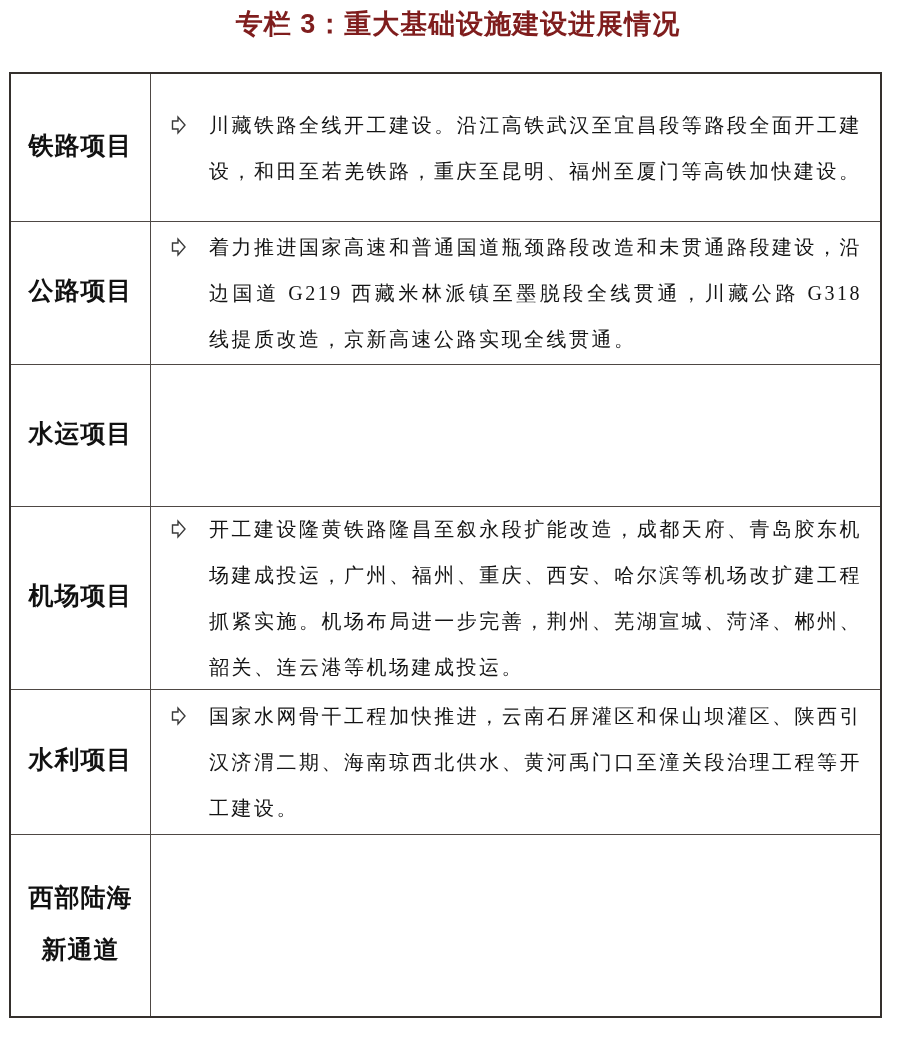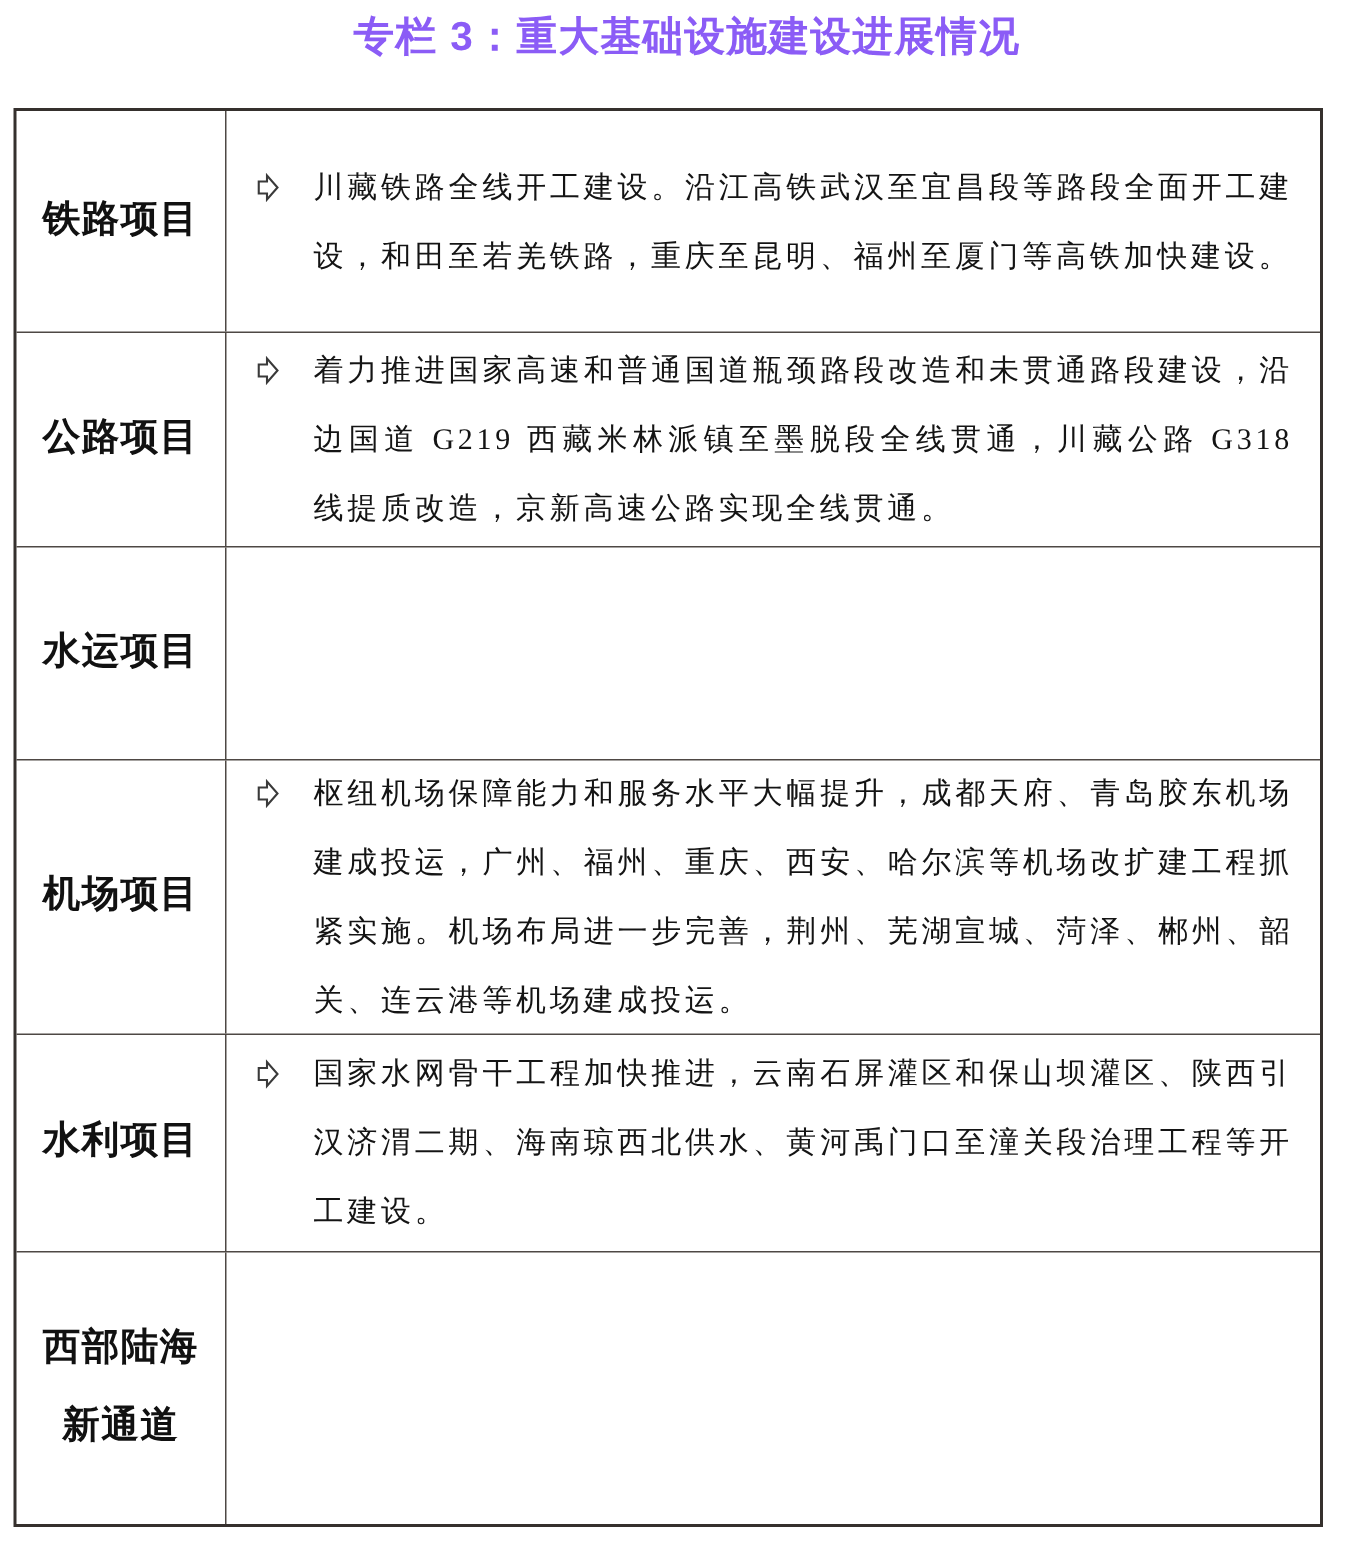--- a/index.html
+++ b/index.html
@@ -19,21 +19,21 @@
   .title {
     position: absolute;
     top: 6px;
     left: 16px;
     right: 0;
     text-align: center;
     font-family: "Liberation Sans", sans-serif;
     font-weight: bold;
     font-size: 27px;
     letter-spacing: 1px;
-    color: #8b5cf6;
+    color: #7f1d1d;
   }
   .box-table {
     position: absolute;
     left: 9px;
     top: 72px;
     width: 869px;
     border: 2px solid #35302d;
     background: #ffffff;
   }
   .row {
@@ -143,21 +143,21 @@
     <div class="row">
       <div class="cells">
         <div class="label-cell">机场项目</div>
         <div class="body-cell">
           <div class="body-inner">
             <span class="bullet">
               <svg width="16" height="20" viewBox="0 0 16 20">
                   <polygon points="1.5,6 7,6 7,2 14,10 7,18 7,14 1.5,14" fill="none" stroke="#3a3a3a" stroke-width="1.4"></polygon>
                 </svg>
             </span>
-            <p class="body-text">枢纽机场保障能力和服务水平大幅提升，成都天府、青岛胶东机场建成投运，广州、福州、重庆、西安、哈尔滨等机场改扩建工程抓紧实施。机场布局进一步完善，荆州、芜湖宣城、菏泽、郴州、韶关、连云港等机场建成投运。</p>
+            <p class="body-text">开工建设隆黄铁路隆昌至叙永段扩能改造，成都天府、青岛胶东机场建成投运，广州、福州、重庆、西安、哈尔滨等机场改扩建工程抓紧实施。机场布局进一步完善，荆州、芜湖宣城、菏泽、郴州、韶关、连云港等机场建成投运。</p>
           </div>
         </div>
       </div>
     </div>
 
     <div class="row">
       <div class="cells">
         <div class="label-cell">水利项目</div>
         <div class="body-cell">
           <div class="body-inner">

